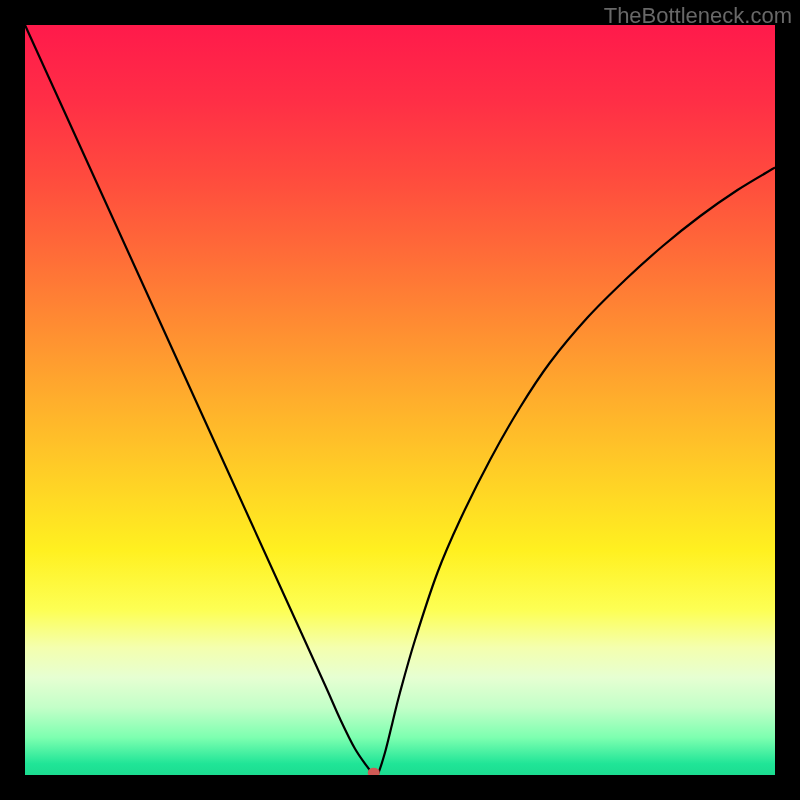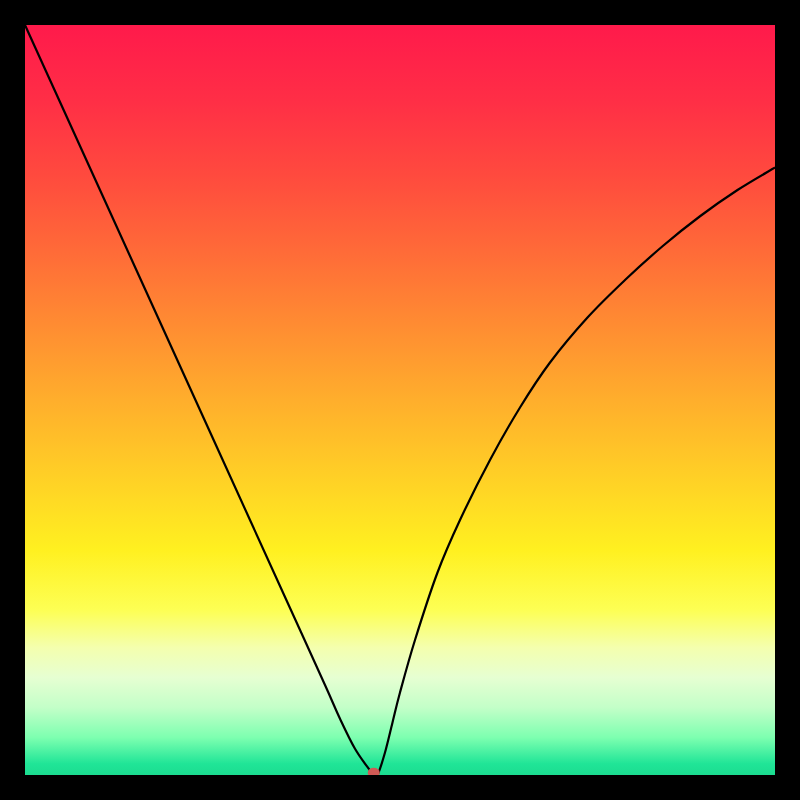--- a/index.html
+++ b/index.html
@@ -60,13 +60,14 @@
             <stop offset="95%" stop-color="#7dffb0"></stop>
             <stop offset="98.5%" stop-color="#20e597"></stop>
             <stop offset="100%" stop-color="#1bdc90"></stop>
           </linearGradient>
       </defs>
       <rect id="bg-rect" x="0" y="0" width="750" height="750" fill="url(#bg-grad)"></rect>
       <path id="curve" fill="none" stroke="#000000" stroke-width="2.2" d="M 0.00 0.00 C 6.25 13.75 25.00 55.00 37.50 82.50 C 50.00 110.00 62.50 137.50 75.00 165.00 C 87.50 192.50 100.00 220.00 112.50 247.50 C 125.00 275.00 137.50 302.50 150.00 330.00 C 162.50 357.50 175.00 385.00 187.50 412.50 C 200.00 440.00 212.50 467.50 225.00 495.00 C 237.50 522.50 250.00 550.00 262.50 577.50 C 275.00 605.00 291.25 640.63 300.00 660.00 C 308.75 679.38 310.00 683.13 315.00 693.75 C 320.00 704.38 325.00 715.13 330.00 723.75 C 335.00 732.38 341.88 741.13 345.00 745.50 C 348.13 749.88 347.50 749.25 348.75 750.00 C 350.00 750.75 350.63 753.75 352.50 750.00 C 354.38 746.25 357.50 736.25 360.00 727.50 C 362.50 718.75 365.00 707.50 367.50 697.50 C 370.00 687.50 371.25 681.25 375.00 667.50 C 378.75 653.75 383.75 635.00 390.00 615.00 C 396.25 595.00 405.00 567.50 412.50 547.50 C 420.00 527.50 426.25 513.75 435.00 495.00 C 443.75 476.25 455.00 453.75 465.00 435.00 C 475.00 416.25 485.00 398.75 495.00 382.50 C 505.00 366.25 513.75 352.50 525.00 337.50 C 536.25 322.50 550.00 306.25 562.50 292.50 C 575.00 278.75 587.50 266.88 600.00 255.00 C 612.50 243.13 625.00 231.88 637.50 221.25 C 650.00 210.63 662.50 200.63 675.00 191.25 C 687.50 181.88 700.00 173.13 712.50 165.00 C 725.00 156.88 743.75 146.25 750.00 142.50 "></path>
       <ellipse id="marker" rx="6" ry="5" cx="348.75" cy="747.75" fill="#cf5a55"></ellipse>
     </svg>
   </div>
+  <div class="watermark">TheBottleneck.com</div>
 </div>
 
 </body></html>

